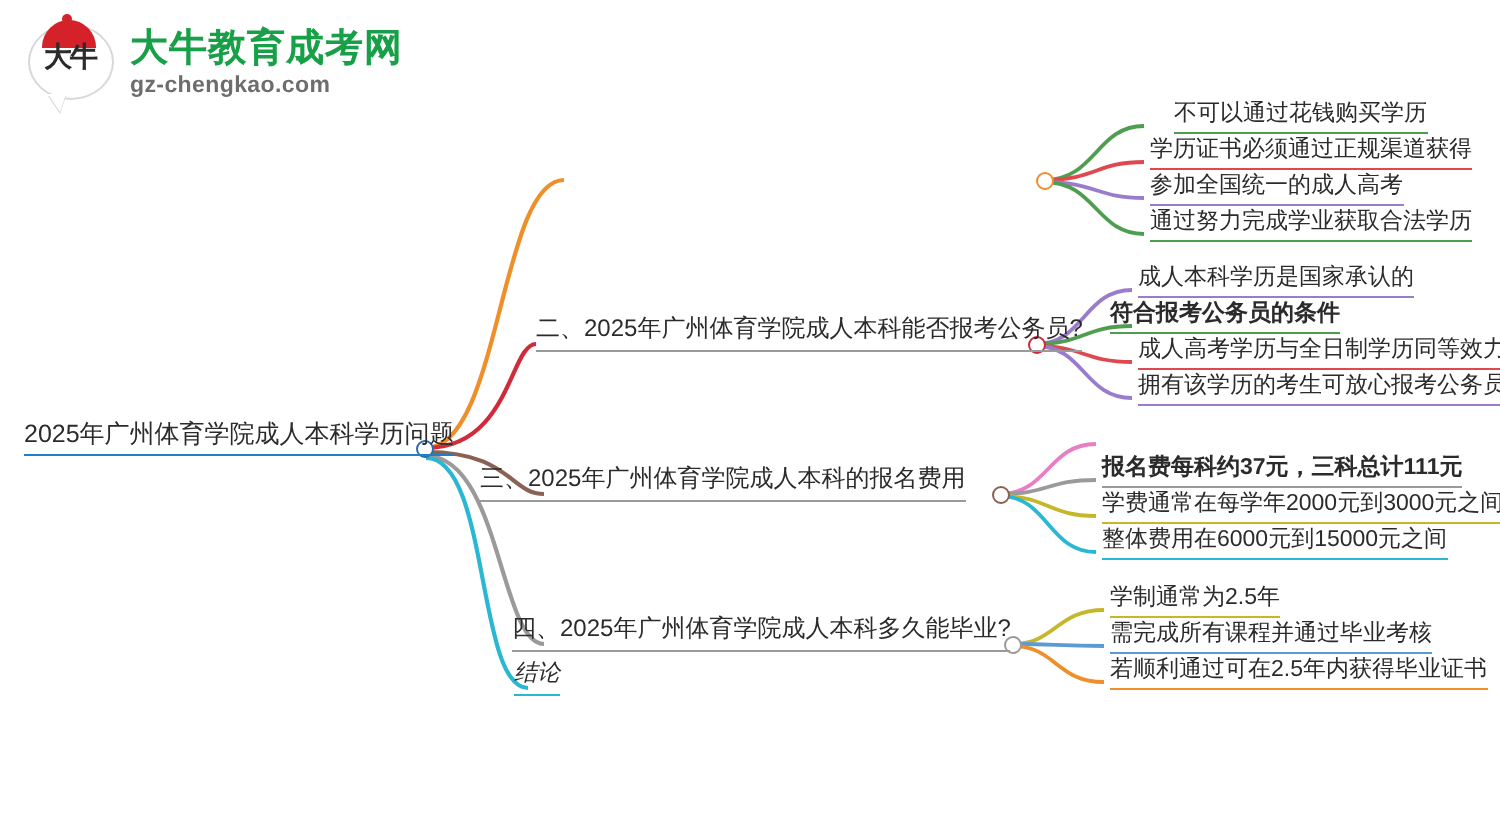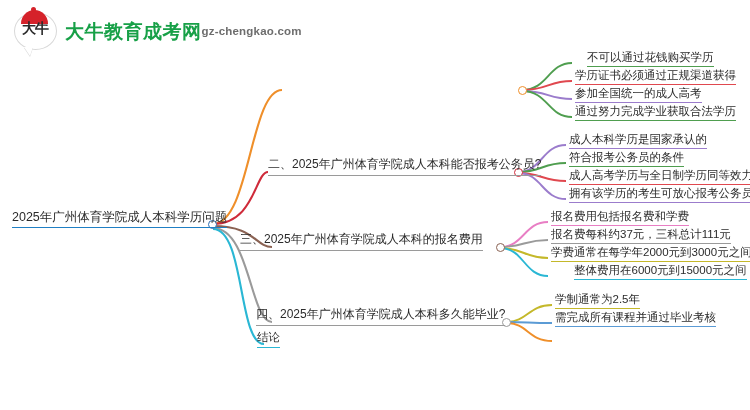--- a/index.html
+++ b/index.html
@@ -90,21 +90,21 @@
     width: 32px;
     text-align: center;
     font-size: 14px;
     font-weight: bold;
     color: #2b2b2b;
     line-height: 1;
     letter-spacing: -1px;
   }
   .logo-text {
     display: flex;
-    flex-direction: row;
+    flex-direction: column;
     justify-content: flex-start;
     line-height: 1.05;
   }
   .logo-title {
     font-size: 19px;
     font-weight: bold;
     color: #17a047;
     letter-spacing: 0.5px;
   }
   .logo-sub {
@@ -135,20 +135,21 @@
   }
   .node-leaf {
     font-size: 11.5px;
     border-bottom: 1.3px solid #9a9a9a;
     padding-bottom: 2px;
   }
   .node-concl {
     font-size: 11.5px;
     border-bottom: 1.3px solid #2ab7d4;
     padding-bottom: 3px;
+    font-style: italic;
   }
 
   .dot {
     position: absolute;
     width: 9px;
     height: 9px;
     border-radius: 50%;
     background: #ffffff;
     border: 1.5px solid #888;
     box-sizing: border-box;
@@ -211,29 +212,29 @@
 
   <div class="node node-root" style="left:12px; top:210px;">2025年广州体育学院成人本科学历问题</div>
 
   <div class="node node-leaf" style="left:575px; top:51px; border-bottom-color:#4f9e4f;margin-left:12px;">不可以通过花钱购买学历</div>
   <div class="node node-leaf" style="left:575px; top:69px; border-bottom-color:#e0484f;">学历证书必须通过正规渠道获得</div>
   <div class="node node-leaf" style="left:575px; top:105px; border-bottom-color:#4f9e4f;">通过努力完成学业获取合法学历</div>
   <div class="node node-leaf" style="left:575px; top:87px; border-bottom-color:#9b7ccc;">参加全国统一的成人高考</div>
 
   <div class="node node-branch" style="left:268px; top:158px;">二、2025年广州体育学院成人本科能否报考公务员?</div>
   <div class="node node-leaf" style="left:569px; top:133px; border-bottom-color:#9b7ccc;">成人本科学历是国家承认的</div>
-  <div class="node node-leaf" style="left:569px; top:151px; border-bottom-color:#4f9e4f;">符合报考公务员的条件</div>
+  <div class="node node-leaf" style="left:555px; top:151px; border-bottom-color:#4f9e4f;font-weight:bold;">符合报考公务员的条件</div>
   <div class="node node-leaf" style="left:569px; top:169px; border-bottom-color:#e0484f;">成人高考学历与全日制学历同等效力</div>
   <div class="node node-leaf" style="left:569px; top:187px; border-bottom-color:#9b7ccc;">拥有该学历的考生可放心报考公务员</div>
 
   <div class="node node-branch" style="left:240px; top:233px;">三、2025年广州体育学院成人本科的报名费用</div>
-  <div class="node node-leaf" style="left:551px; top:210px; border-bottom-color:#e87ec4;">报名费用包括报名费和学费</div>
-  <div class="node node-leaf" style="left:551px; top:228px; border-bottom-color:#9a9a9a;">报名费每科约37元，三科总计111元</div>
+  <div class="node node-leaf" style="left:551px; top:228px; border-bottom-color:#9a9a9a;font-weight:bold;">报名费每科约37元，三科总计111元</div>
   <div class="node node-leaf" style="left:551px; top:246px; border-bottom-color:#c4b82a;">学费通常在每学年2000元到3000元之间</div>
-  <div class="node node-leaf" style="left:574px; top:264px; border-bottom-color:#2ab7d4;">整体费用在6000元到15000元之间</div>
+  <div class="node node-leaf" style="left:551px; top:264px; border-bottom-color:#2ab7d4;">整体费用在6000元到15000元之间</div>
 
   <div class="node node-branch" style="left:256px; top:308px;">四、2025年广州体育学院成人本科多久能毕业?</div>
   <div class="node node-leaf" style="left:555px; top:293px; border-bottom-color:#c4b82a;">学制通常为2.5年</div>
   <div class="node node-leaf" style="left:555px; top:311px; border-bottom-color:#5b9bd5;">需完成所有课程并通过毕业考核</div>
+  <div class="node node-leaf" style="left:555px; top:329px; border-bottom-color:#ef8f2a;">若顺利通过可在2.5年内获得毕业证书</div>
 
   <div class="node node-concl" style="left:257px; top:331px;">结论</div>
 
 </div>
 
 </body></html>

